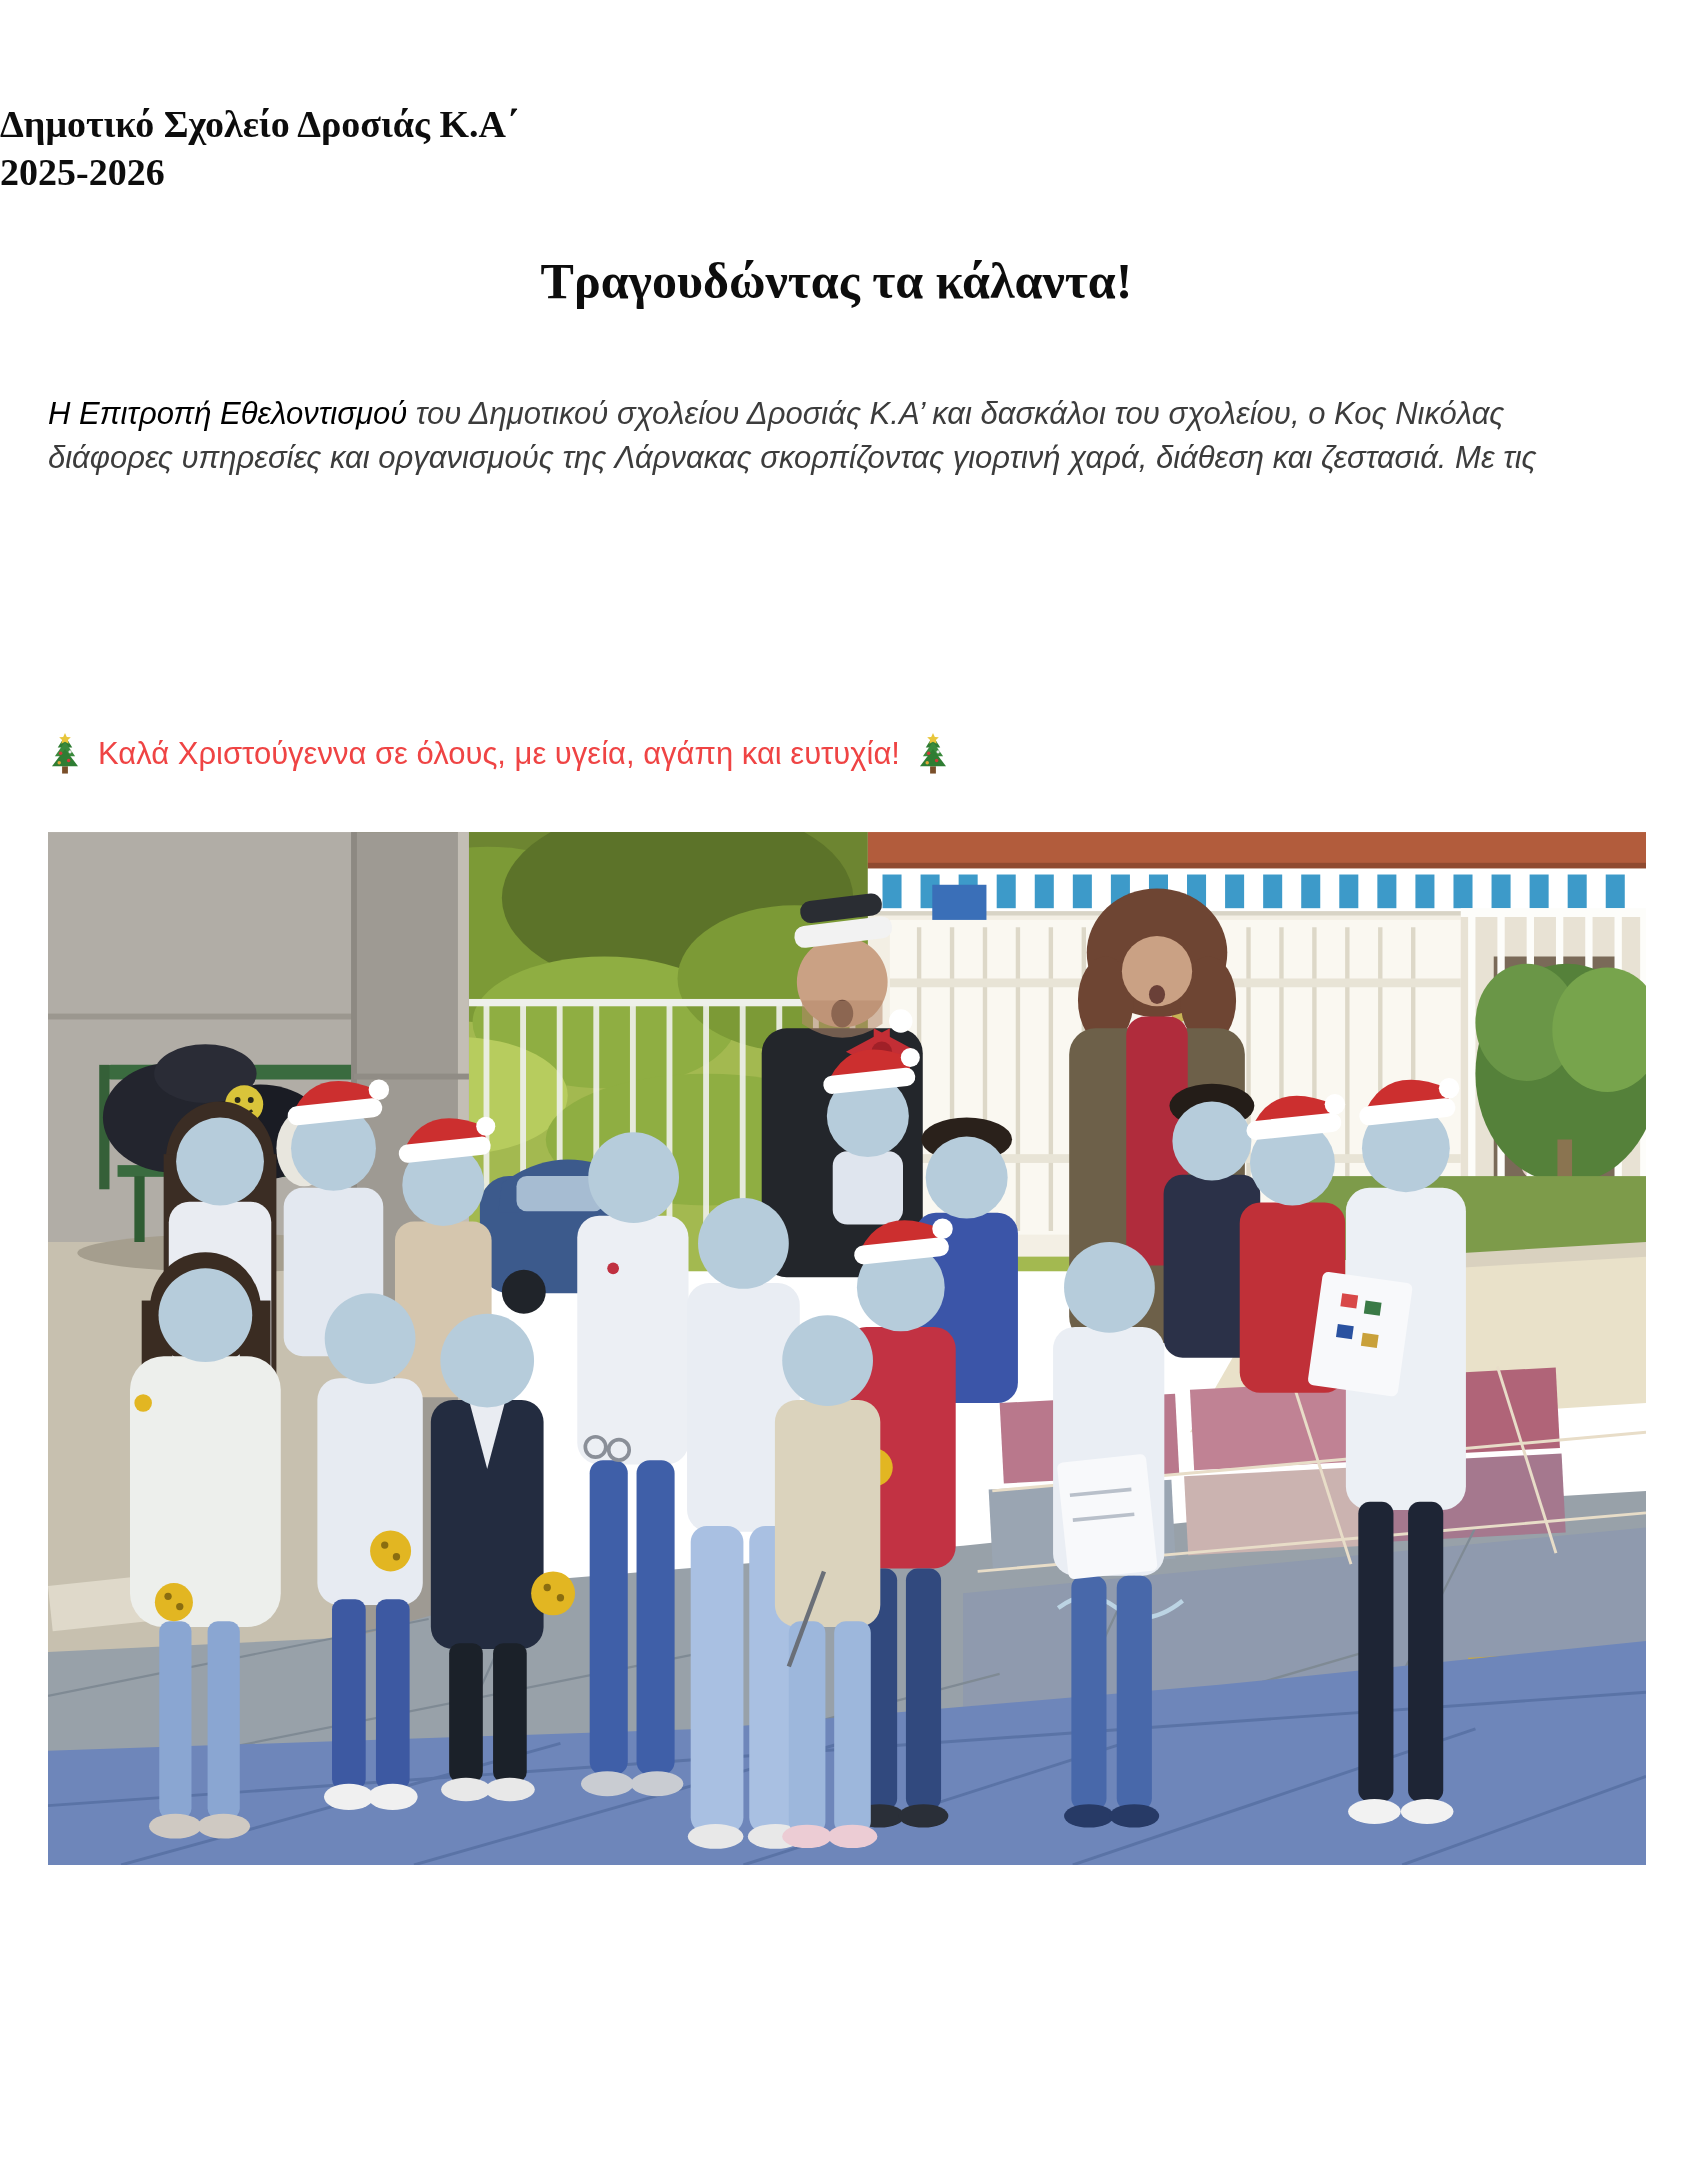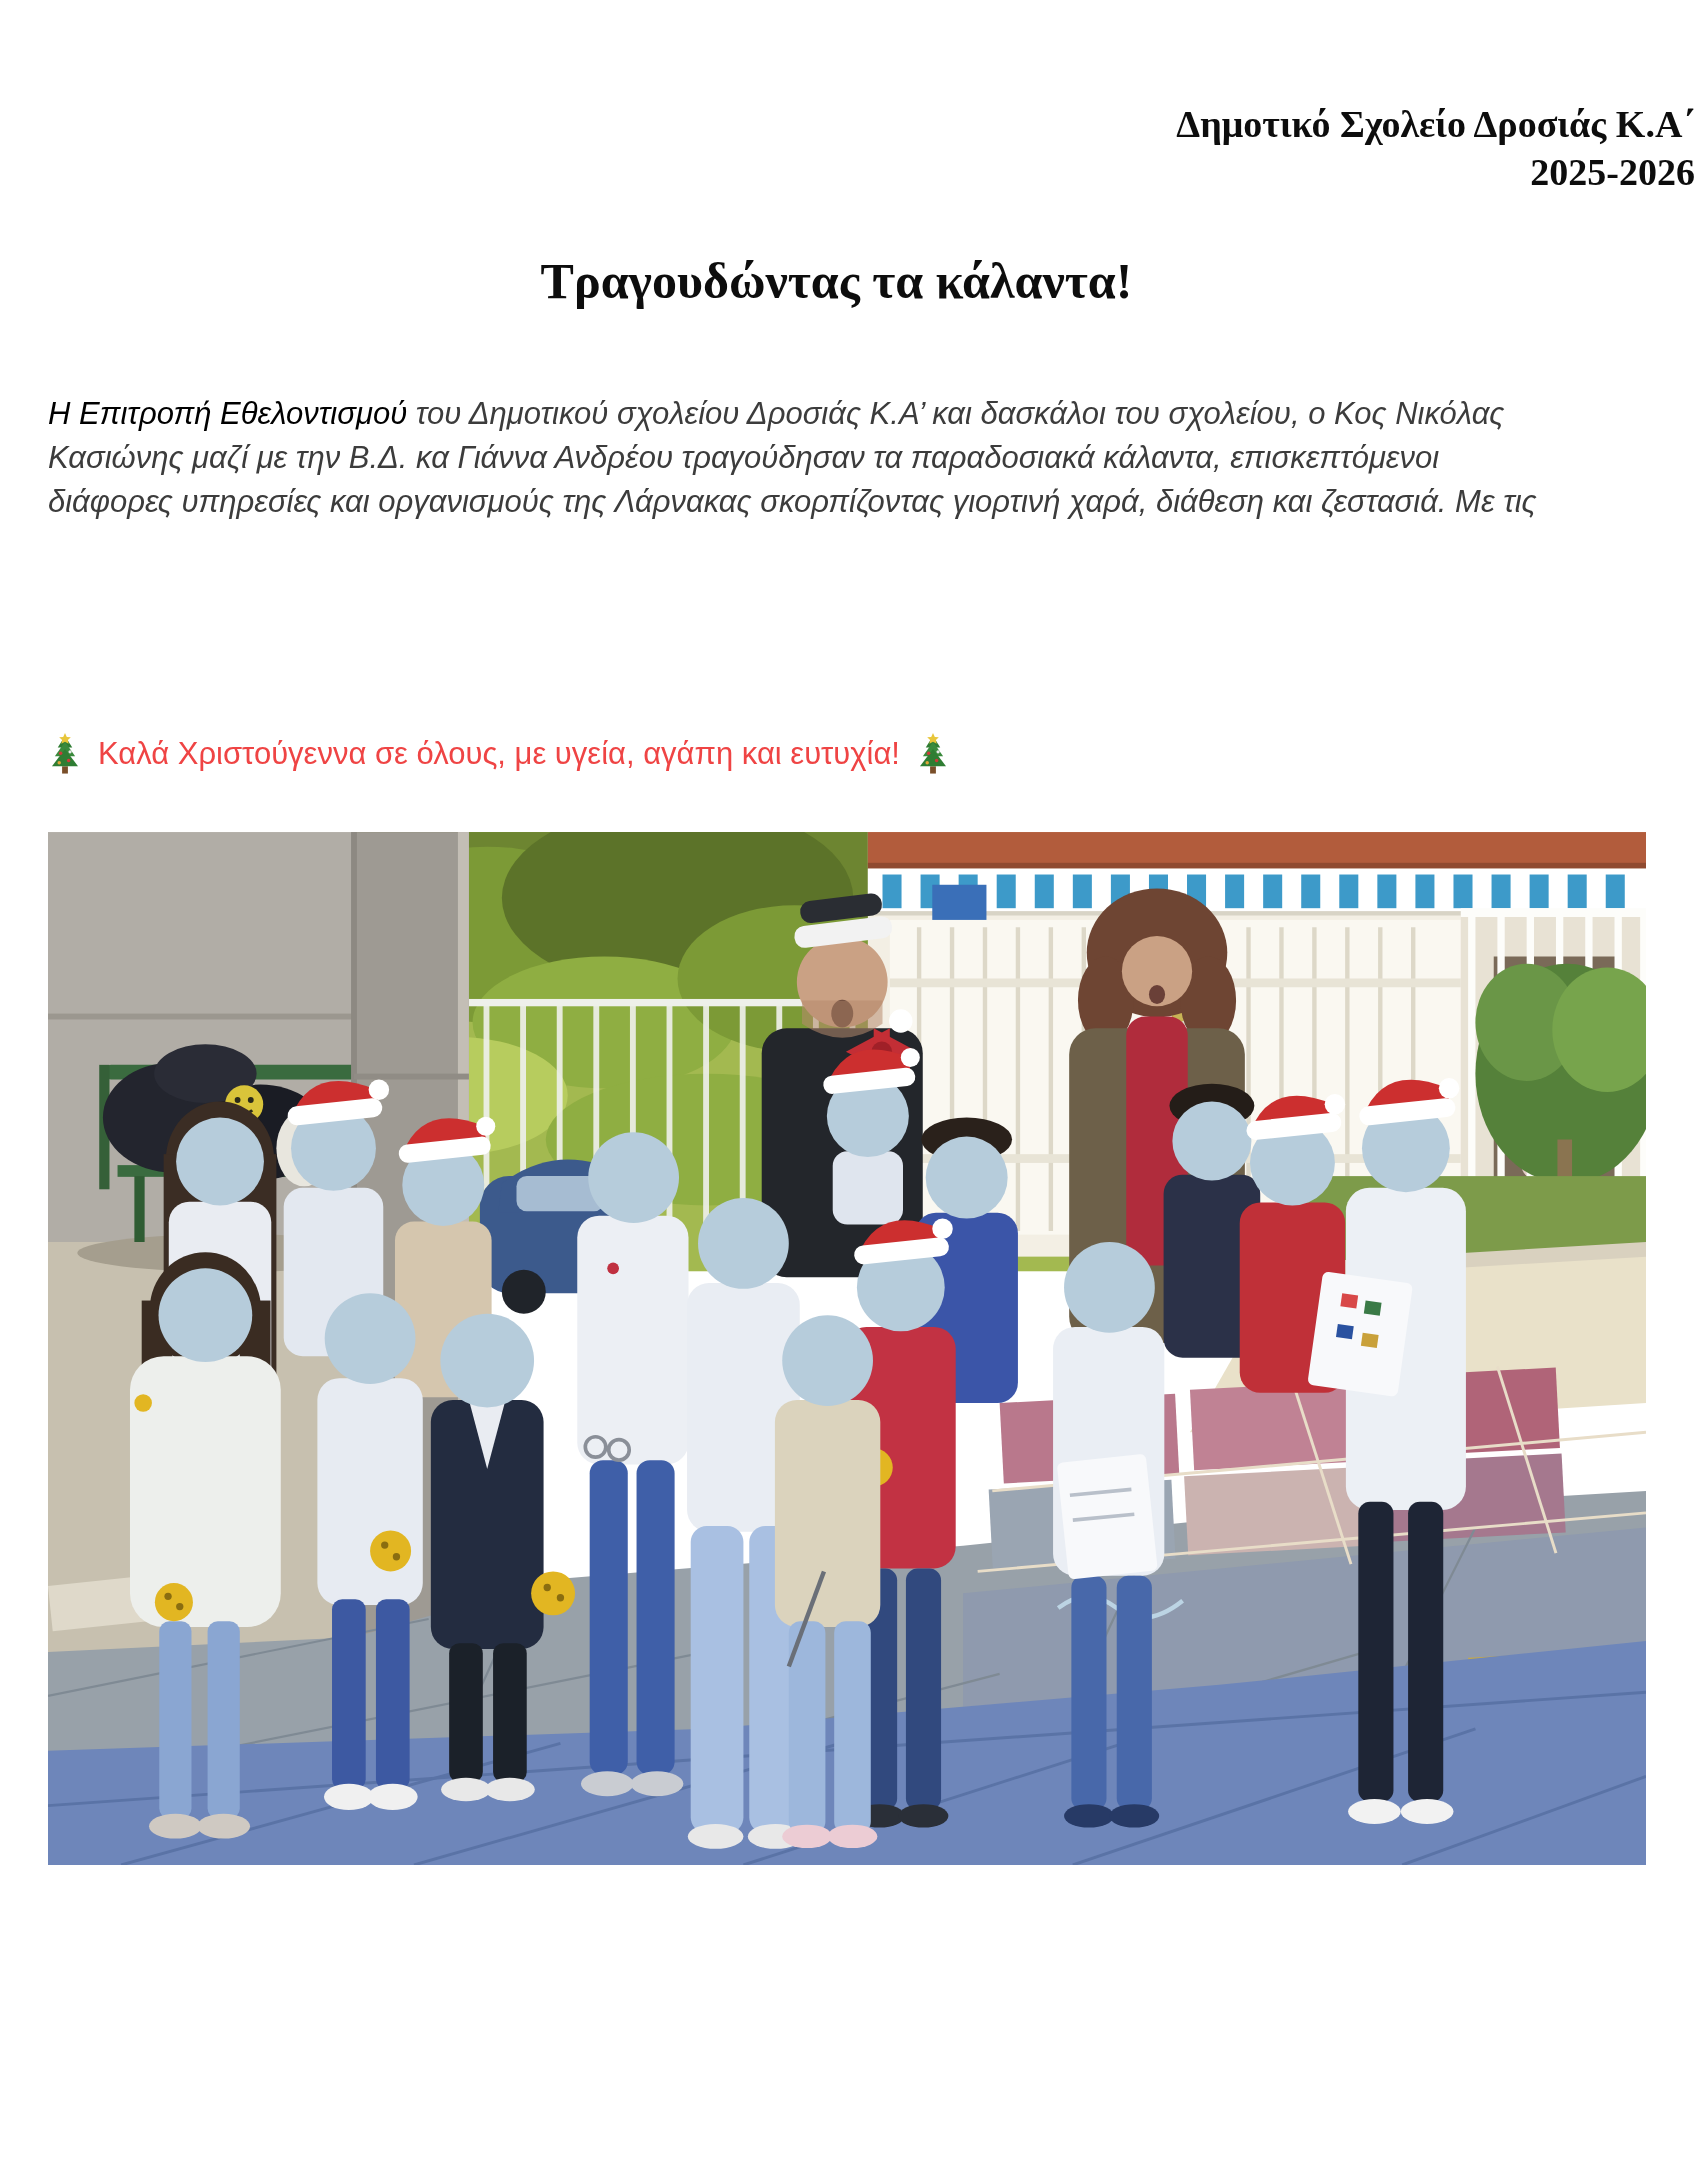--- a/index.html
+++ b/index.html
@@ -1,17 +1,17 @@
 <!DOCTYPE html>
 <html style="font-size:11.7px"><head>
 <meta charset="utf-8">
 <style>
   html,body{margin:0;padding:0;background:#ffffff;}
   body{width:1695px;height:2183px;position:relative;font-family:"Liberation Sans",sans-serif;}
-  .doc-header{position:absolute;top:100px;left:0;width:1695px;text-align:right;
+  .doc-header{position:absolute;top:100px;left:0;width:1695px;text-align:left;
     font-family:"Liberation Serif",serif;font-weight:bold;font-size:38px;line-height:48px;color:#0d0d0d;}
   .doc-title{position:absolute;top:252px;left:0;width:1673px;text-align:center;
     font-family:"Liberation Serif",serif;font-weight:bold;font-size:50px;line-height:59px;color:#0d0d0d;}
   .bodytext{position:absolute;left:48px;width:1611px;font-size:31px;line-height:44px;color:#3c3c3c;font-style:italic;}
   .bodytext .line{white-space:nowrap;}
   .lead{color:#000000;}
   .p1{top:392px;}
   .p2{top:608px;}
   .greeting{position:absolute;left:48px;top:726px;height:56px;display:flex;align-items:center;gap:16px;
     font-size:31px;color:#ef4444;white-space:nowrap;}
@@ -24,21 +24,20 @@
 
 <div class="doc-header">
   <div>Δημοτικό Σχολείο Δροσιάς Κ.Α΄</div>
   <div>2025-2026</div>
 </div>
 
 <div class="doc-title">Τραγουδώντας τα κάλαντα!</div>
 
 <div class="bodytext p1">
   <div class="line"><span class="lead">Η Επιτροπή Εθελοντισμού</span><span> του Δημοτικού σχολείου Δροσιάς Κ.Α’ και δασκάλοι του σχολείου, ο Κος Νικόλας</span></div>
-  <div class="line">Κασιώνης μαζί με την Β.Δ. κα Γιάννα Ανδρέου τραγούδησαν τα παραδοσιακά κάλαντα, επισκεπτόμενοι</div>
   <div class="line">διάφορες υπηρεσίες και οργανισμούς της Λάρνακας σκορπίζοντας γιορτινή χαρά, διάθεση και ζεστασιά. Με τις</div>
 </div>
 
 <div class="bodytext p2">
 </div>
 
 <div class="greeting">
   <svg class="tree" viewBox="0 0 46 58">
     <rect x="19" y="46" width="8" height="10" fill="#7a4f2a"></rect>
     <polygon points="23,4 33,20 13,20" fill="#2f7d33"></polygon>

